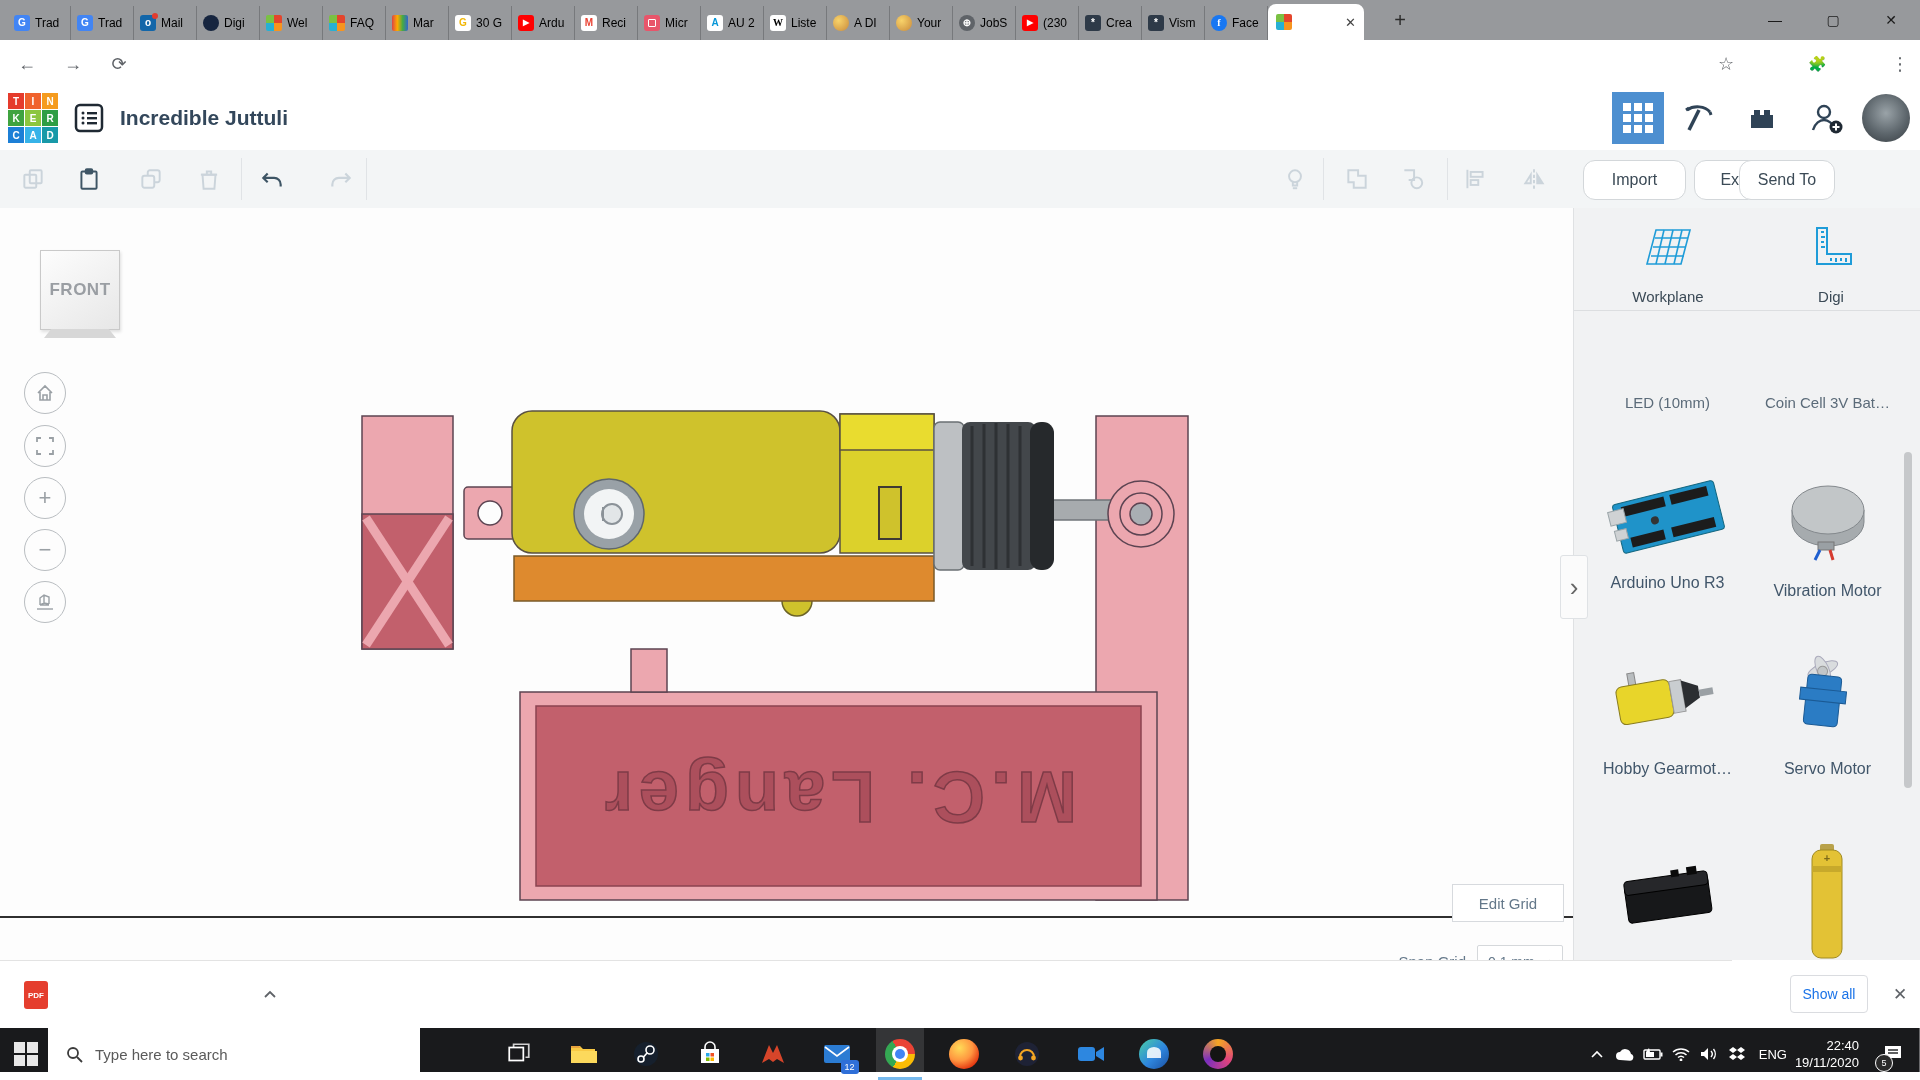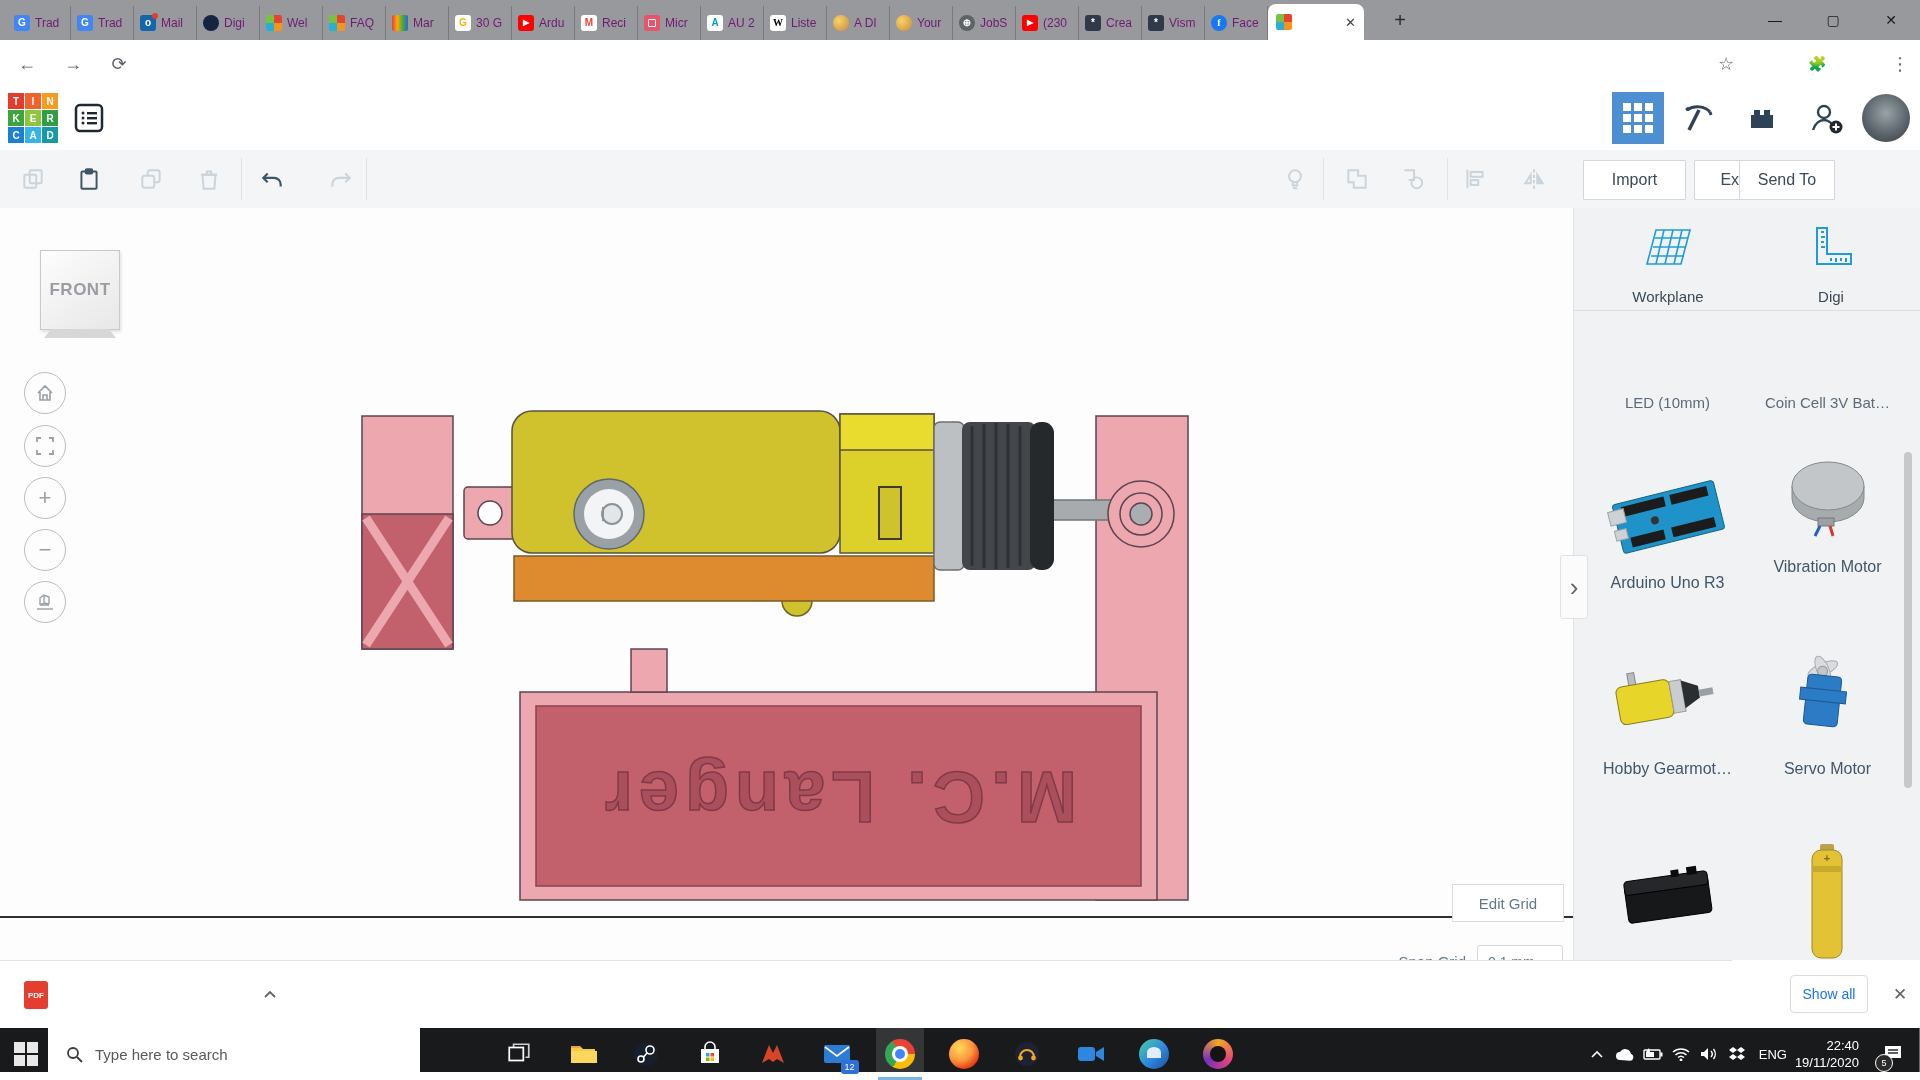--- a/index.html
+++ b/index.html
@@ -2,21 +2,21 @@
 <html><head>
 <meta charset="utf-8">
 <style>
   html,body{margin:0;padding:0;width:1920px;height:1080px;overflow:hidden;
     font-family:"Liberation Sans",sans-serif;background:#fff;position:relative}
   
   #tabstrip{position:absolute;left:0;top:0;width:1920px;height:40px;background:#97999c}
   #tabs{position:absolute;left:8px;top:0;height:40px;display:flex;align-items:flex-end}
   .tab{width:63px;height:34px;display:flex;align-items:center;padding:0 6px;box-sizing:border-box;
     border-right:1px solid #77797c;overflow:hidden;gap:5px}
-  .tab .lbl{font-size:12px;color:#701a75;white-space:nowrap;overflow:hidden}
+  .tab .lbl{font-size:12px;color:#000000;white-space:nowrap;overflow:hidden}
   .tab-active{width:80px;height:36px;background:#fff;border-radius:8px 8px 0 0;border-right:none;
     display:flex;align-items:center;padding:0 8px;gap:8px}
   .tab-active .x{color:#444;font-size:13px;margin-left:auto}
   .fav{width:16px;height:16px;border-radius:3px;flex:none;display:flex;align-items:center;justify-content:center;
     font-size:10px;font-weight:bold;line-height:16px;position:relative}
   .fav-translate{background:#4285F4;color:#fff}
   .fav-outlook{background:#1266A9;color:#fff}
   .fav-outlook::after{content:"";position:absolute;right:-2px;top:-2px;width:6px;height:6px;border-radius:50%;background:#e23c2e}
   .fav-dark{background:#16253F;border-radius:50%}
   .fav-tinkercad{background:conic-gradient(#e4452c 0 25%,#f7941e 0 50%,#27b0d4 0 75%,#7ac143 0);border-radius:2px}
@@ -56,21 +56,21 @@
   #grid-btn{background:#4D8FD0}
   #grid-btn .g{display:grid;grid-template-columns:repeat(3,8px);grid-template-rows:repeat(3,8px);gap:3px}
   #grid-btn .g div{background:#fff}
   #header-avatar{position:absolute;left:1862px;top:8px;width:48px;height:48px;border-radius:50%;
     background:radial-gradient(circle at 50% 40%,#9aa3a8,#5d666c 55%,#353b40)}
   
   #apptoolbar{position:absolute;left:0;top:150px;width:1920px;height:58px;background:#F3F5F6;border-bottom:1px solid #E1E4E6}
   .tico{position:absolute;top:16px;width:26px;height:26px;color:#CBD4DB}
   .tico.on{color:#3E5565}
   .tsep{position:absolute;top:8px;width:1px;height:42px;background:#E0E3E6}
-  .actbtn{position:absolute;top:160px;height:40px;background:#fff;border:1px solid #D3D7DA;border-radius:1px;
+  .actbtn{position:absolute;top:160px;height:40px;background:#fff;border:1px solid #D3D7DA;border-radius:12px;
     font-size:16px;color:#3B4A56;display:flex;align-items:center;justify-content:center;box-sizing:border-box}
   
   #canvas{position:absolute;left:0;top:208px;width:1573px;height:752px;background:#FDFDFD;overflow:hidden}
   #viewcube{position:absolute;left:40px;top:42px;width:78px;height:78px;border:1px solid #c9c9c9;
     background:linear-gradient(145deg,#fdfdfd,#e7e7e7);display:flex;align-items:center;justify-content:center;
     font-size:17px;font-weight:bold;color:#9a9ea3;letter-spacing:.5px;box-shadow:1px 2px 3px rgba(0,0,0,.12)}
   #viewcube-shadow{position:absolute;left:44px;top:121px;width:72px;height:9px;background:#d7d7d7;
     -webkit-clip-path:polygon(10% 0,90% 0,100% 100%,0 100%);clip-path:polygon(10% 0,90% 0,100% 100%,0 100%)}
   .navcirc{position:absolute;left:24px;width:40px;height:40px;border:1px solid #b9bdc1;border-radius:50%;
     display:flex;align-items:center;justify-content:center;color:#9aa0a5;background:#fdfdfd}
@@ -267,20 +267,21 @@
     <svg width="30" height="30" viewBox="0 0 30 30">
         <rect x="2" y="2" width="26" height="26" rx="4" fill="none" stroke="#1F2933" stroke-width="2.5"></rect>
         <circle cx="9" cy="10" r="1.5" fill="#1F2933"></circle>
         <rect x="13" y="9" width="10" height="2.4" fill="#1F2933"></rect>
         <circle cx="9" cy="15" r="1.5" fill="#1F2933"></circle>
         <rect x="13" y="14" width="10" height="2.4" fill="#1F2933"></rect>
         <circle cx="9" cy="20" r="1.5" fill="#1F2933"></circle>
         <rect x="13" y="19" width="10" height="2.4" fill="#1F2933"></rect>
       </svg>
   </div>
+  <div id="design-title">Incredible Juttuli</div>
   <div class="hbtn" id="grid-btn" style="left:1612px">
     <div class="g">
         <div></div>
         <div></div>
         <div></div>
         <div></div>
         <div></div>
         <div></div>
         <div></div>
         <div></div>
@@ -522,21 +523,21 @@
               <rect x="28" y="68" width="34" height="10" fill="#1c1c1c"></rect>
               <rect x="70" y="68" width="44" height="10" fill="#1c1c1c"></rect>
               <rect x="12" y="38" width="16" height="14" fill="#cfd2d4" stroke="#9aa4a8"></rect>
               <rect x="14" y="58" width="12" height="10" fill="#cfd2d4" stroke="#9aa4a8"></rect>
               <circle cx="56" cy="57" r="4" fill="#333"></circle>
             </g>
           </svg>
         </div>
         <div class="nm">Arduino Uno R3</div>
       </div>
-      <div class="comp-item" style="left: 172px; top: 236px;">
+      <div class="comp-item" style="left: 172px; top: 260px;">
         <div class="thumb">
           <svg viewBox="0 0 140 100" width="140" height="100">
             <path d="M34 42v12a36 24 0 0 0 72 0V42" fill="#A6ABAE" stroke="#84898d"></path>
             <ellipse cx="70" cy="42" rx="36" ry="24" fill="#C2C6C8" stroke="#84898d"></ellipse>
             <rect x="60" y="74" width="16" height="8" fill="#9aa0a4" stroke="#777"></rect>
             <path d="M62 82l-5 10" stroke="#1F5FD0" stroke-width="3" fill="none"></path>
             <path d="M72 82l3 10" stroke="#D63B2F" stroke-width="3" fill="none"></path>
           </svg>
         </div>
         <div class="nm">Vibration Motor</div>

